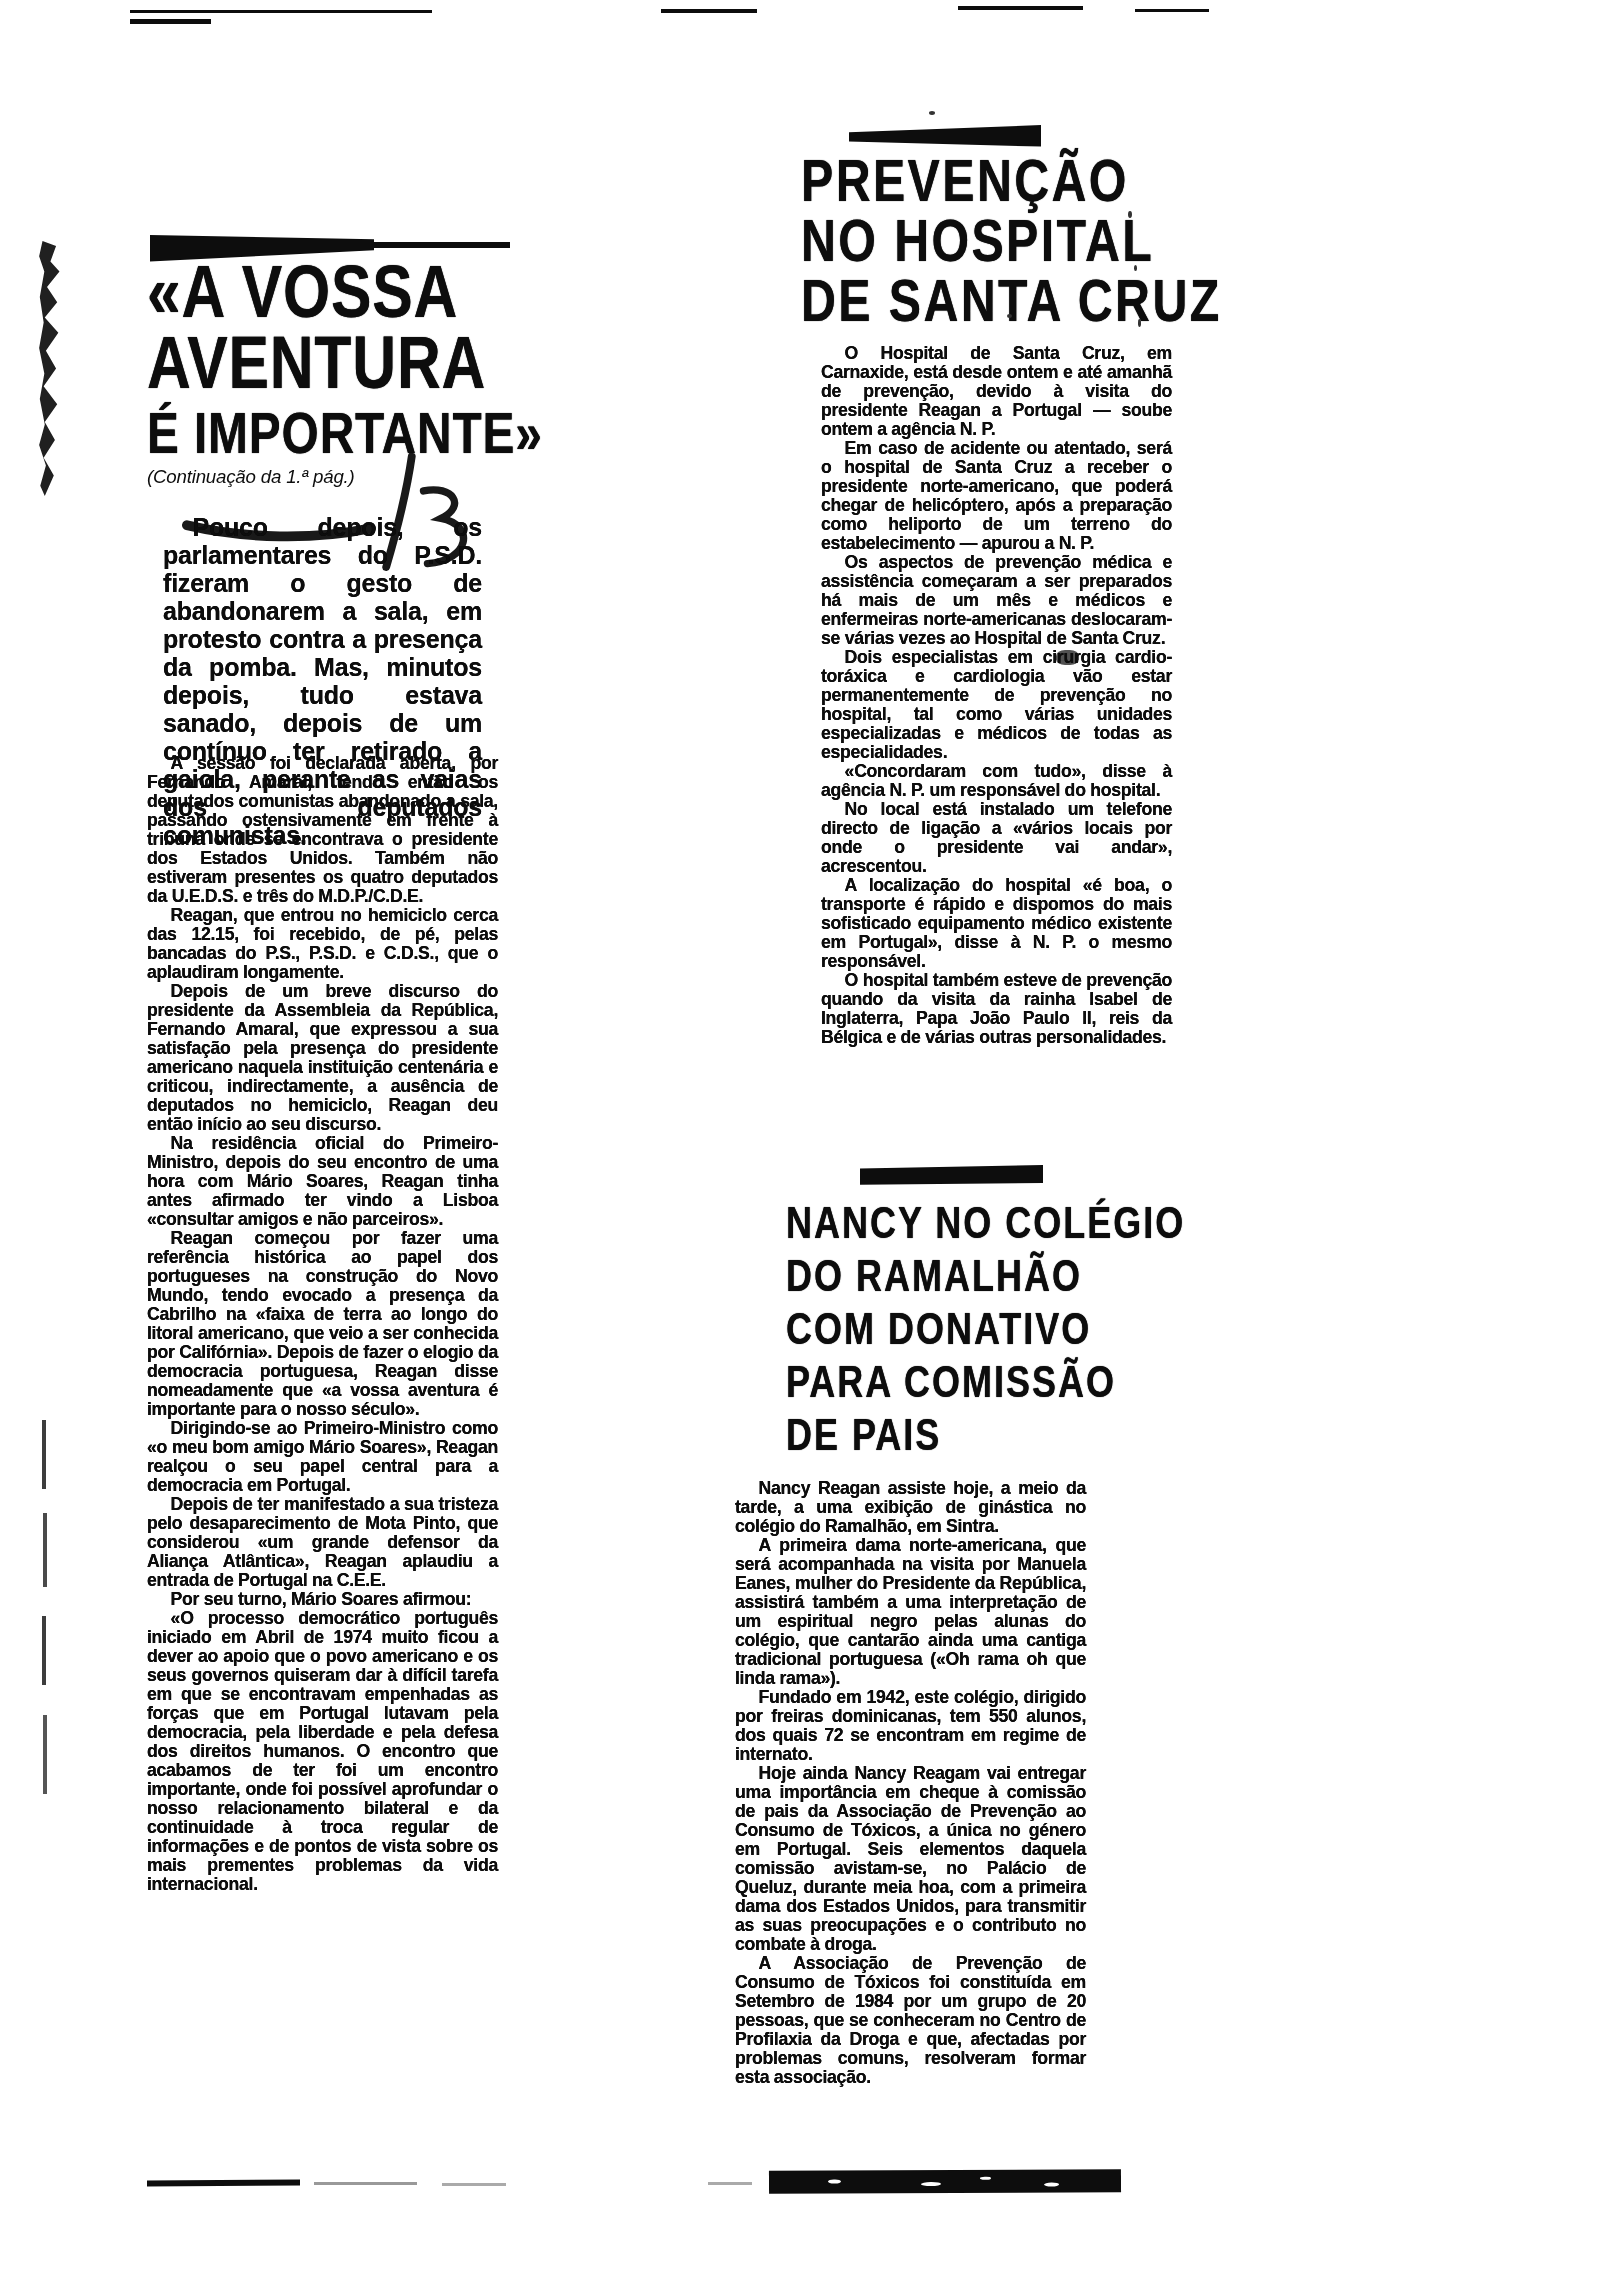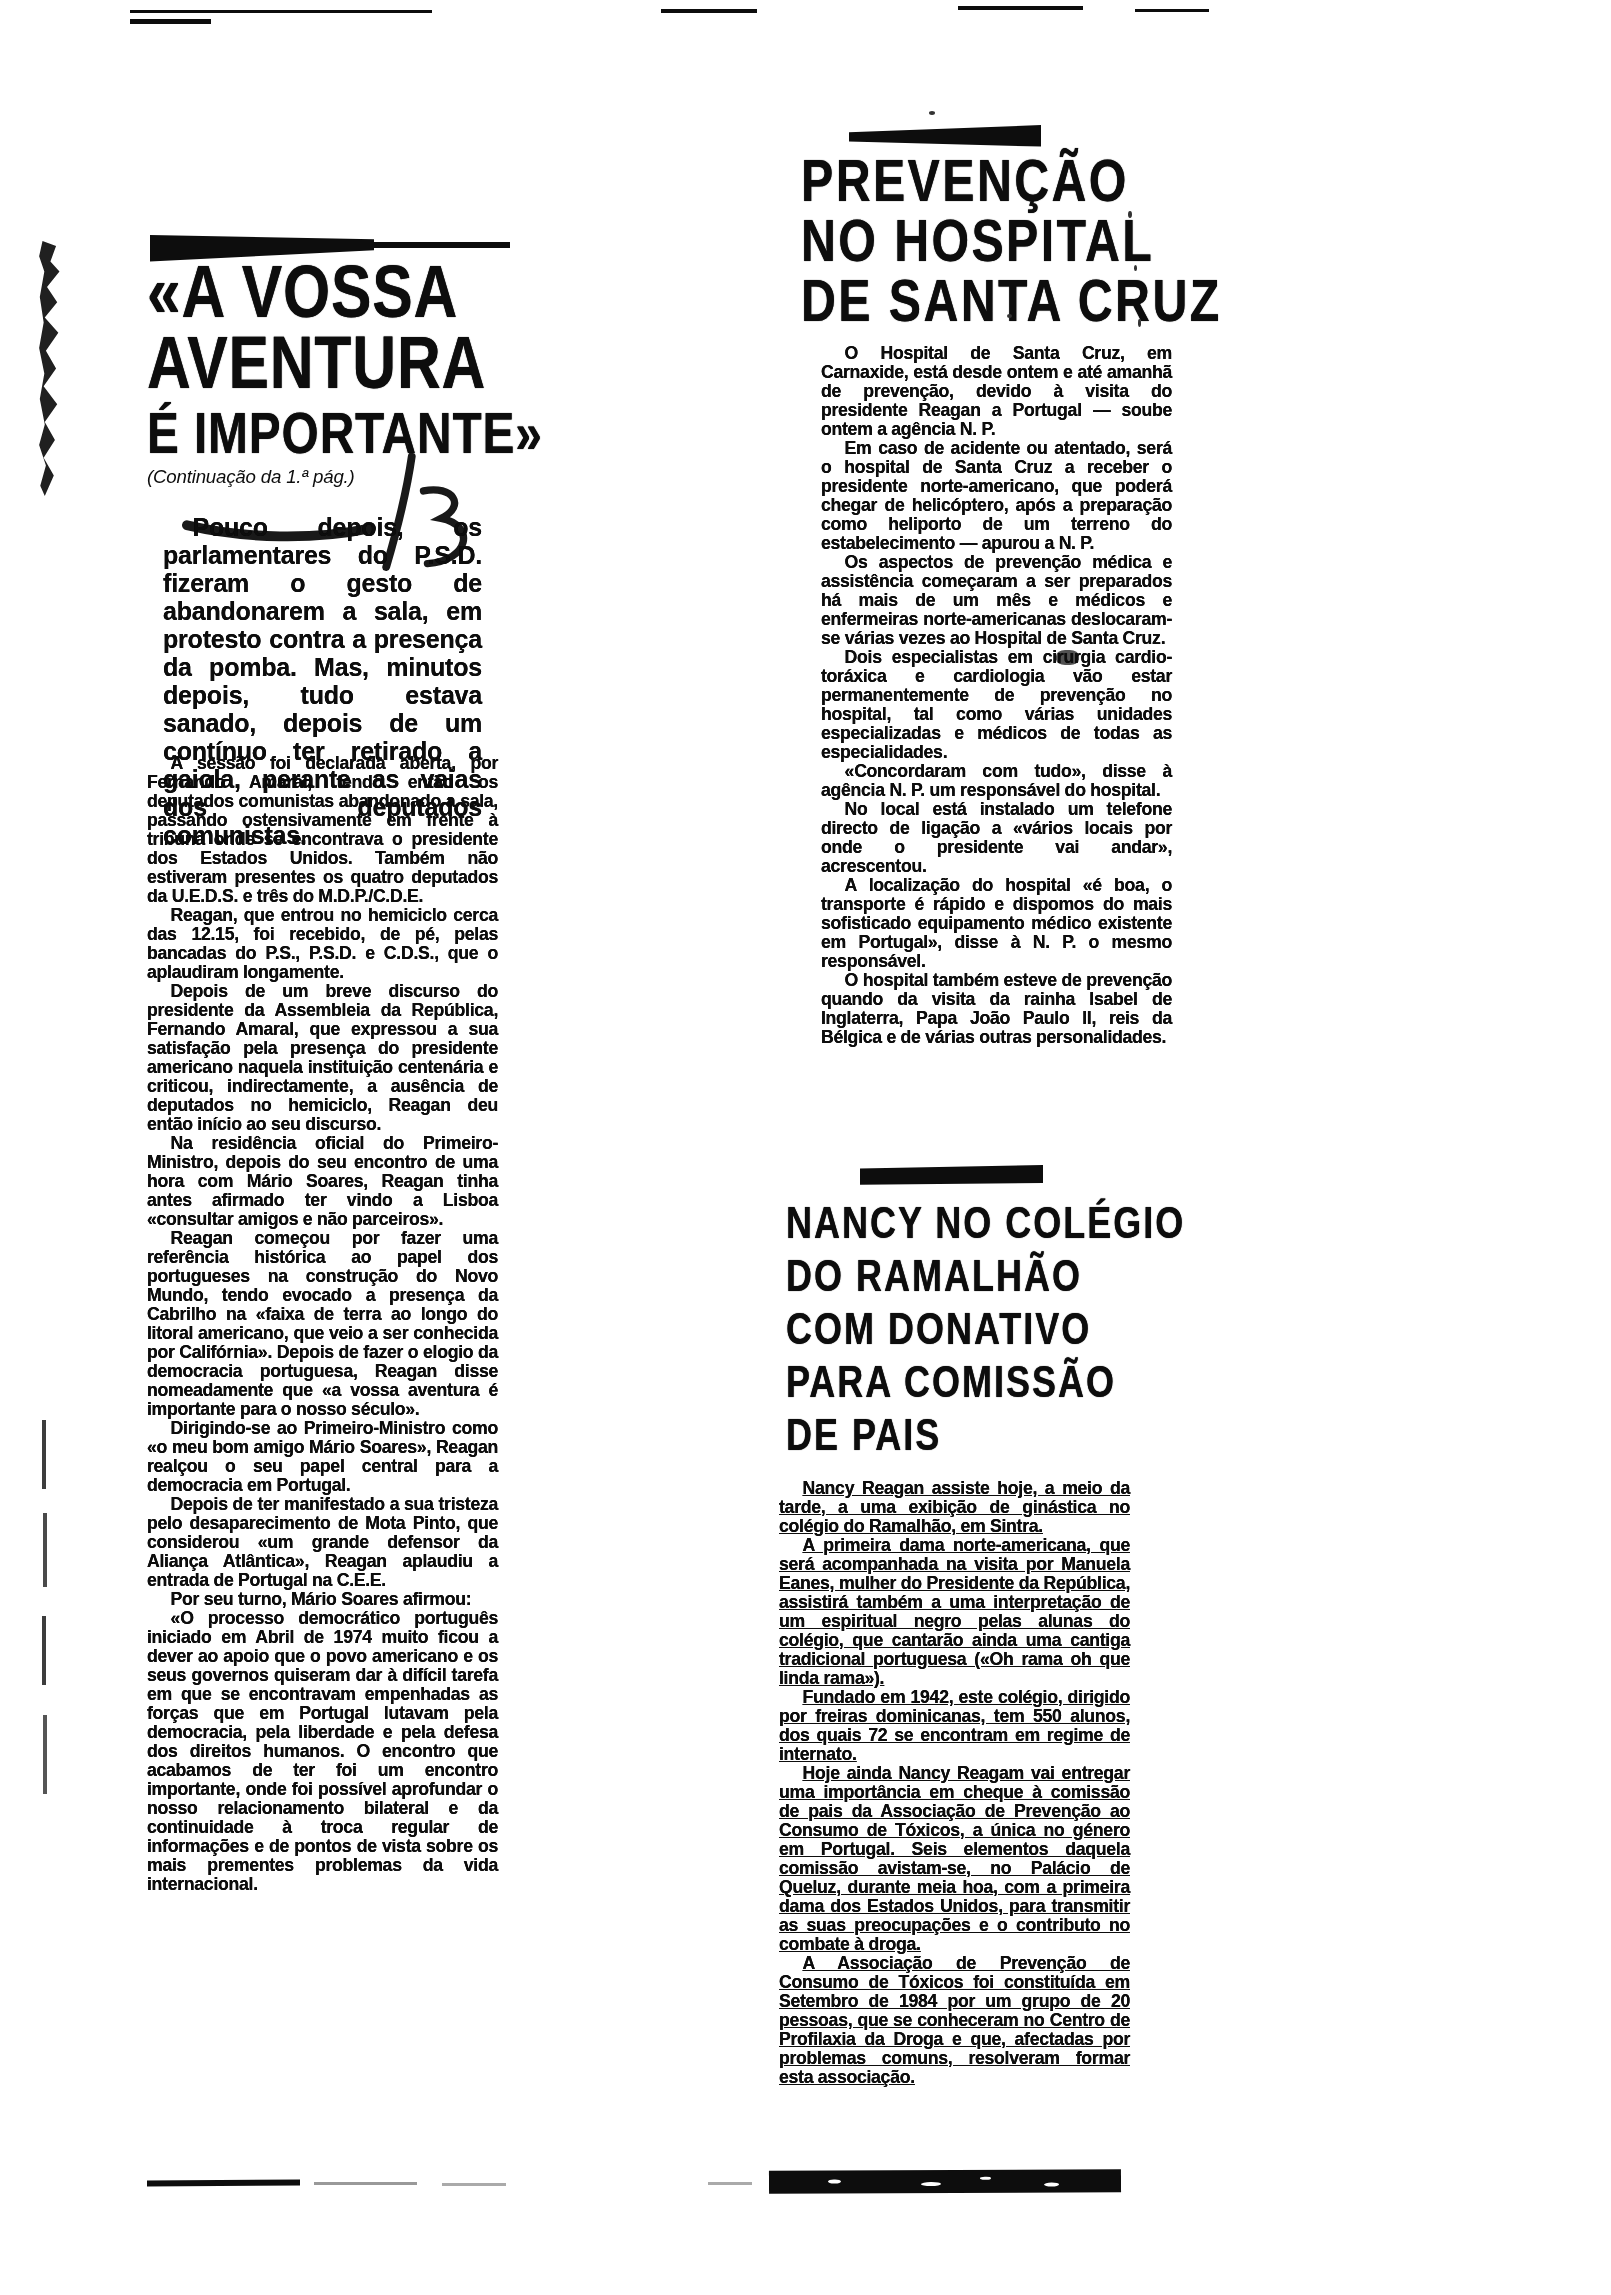--- a/index.html
+++ b/index.html
@@ -36,21 +36,21 @@
   }
   .bodycol{
     position:absolute; width:351px;
     font-size:17.7px; line-height:19px; font-weight:700;
     text-align:justify; letter-spacing:-0.3px;
     text-shadow:0 0 0.2px #000;
   }
   .bodycol p{margin:0; text-indent:23.6px;}
   #left-body{left:147px; top:754px;}
   #right-body-1{left:821px; top:344px;}
-  #right-body-2{left:779px; top:1479px;text-decoration:underline;}
+  #right-body-2{left:735px; top:1479px;}
   .lead p{margin:16px; text-indent:29.5px;}
   
   .bar-left-top{
     position:absolute; left:150px; top:235px; width:224px; height:26.5px;
     background:#0d0d0d;
     clip-path:polygon(0 0, 100% 16%, 100% 58%, 0 100%);
   }
   .bar-left-top-tail{position:absolute; left:368px; top:242px; width:142px; height:6.4px; background:#0d0d0d;}
   .bar-right-1{
     position:absolute; left:849px; top:125px; width:192px; height:21.6px;

